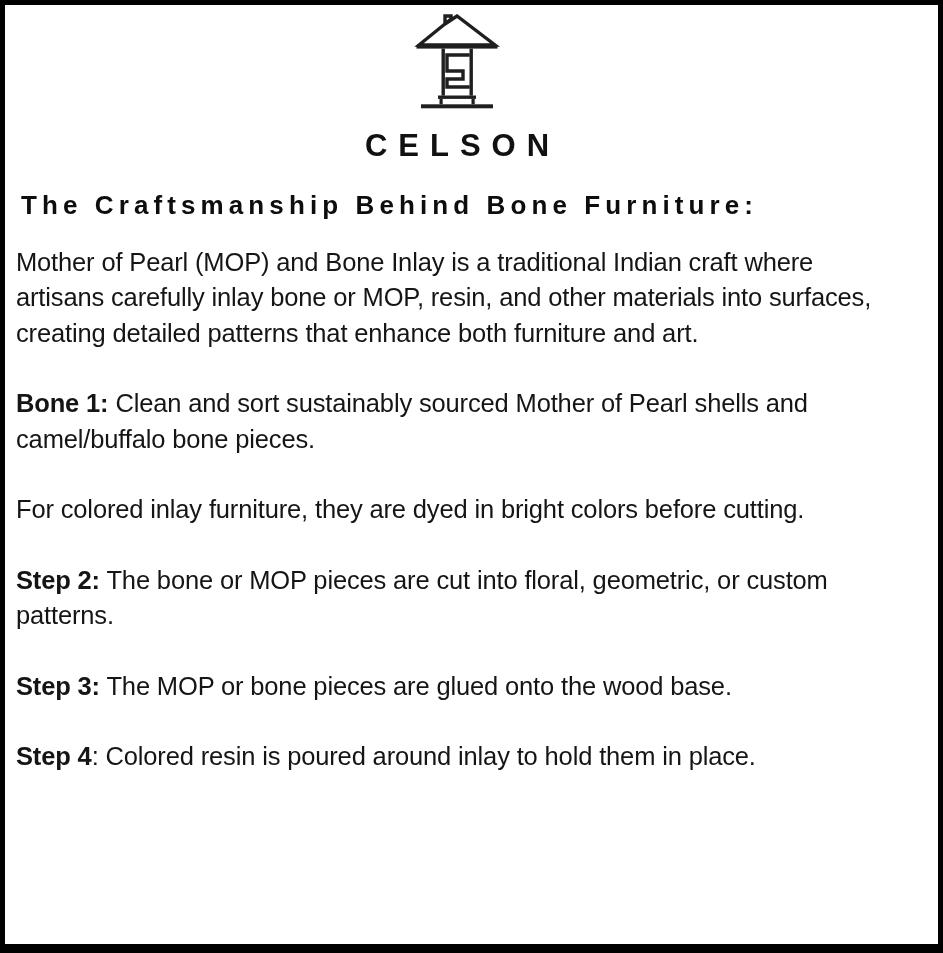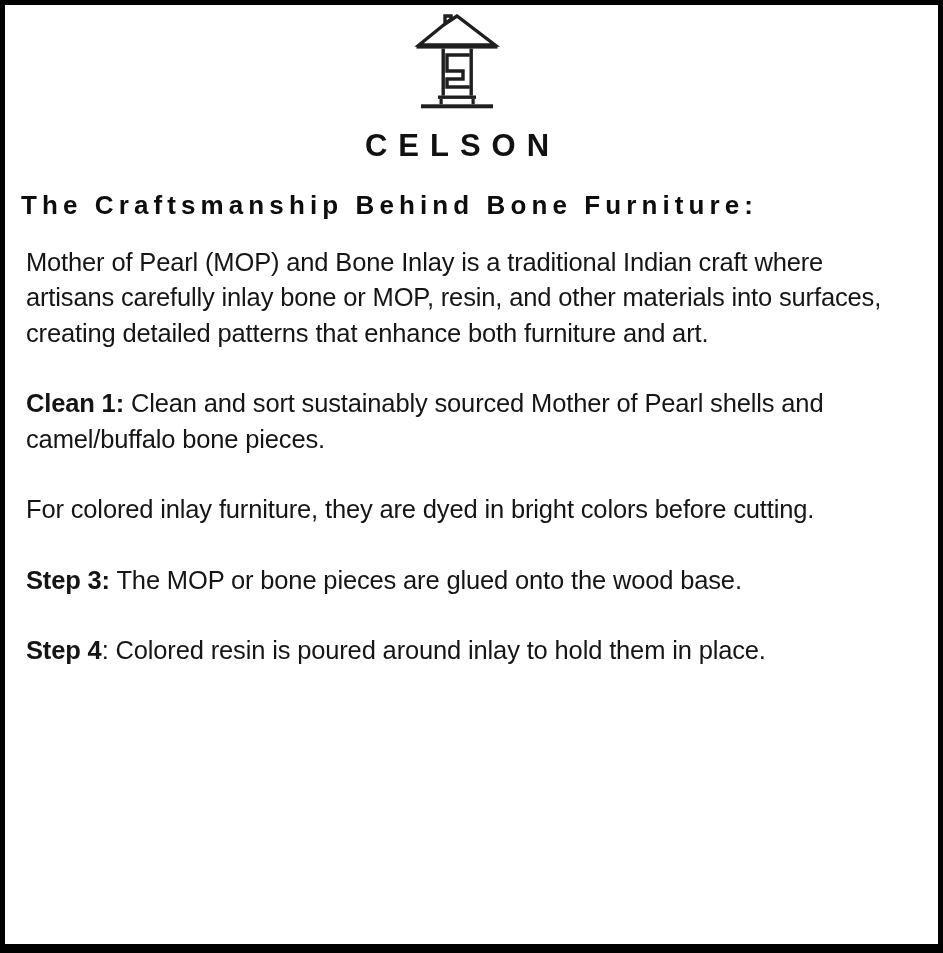--- a/index.html
+++ b/index.html
@@ -62,21 +62,21 @@
     font-weight: bold;
     letter-spacing: 5.1px;
     color: #0d0d0d;
     line-height: 1.15;
     white-space: nowrap;
   }
 
   
   .body-copy {
     margin-top: 24px;
-    margin-left: 10px;
+    margin-left: 0;
   }
   .para {
     font-family: "Liberation Sans", sans-serif;
     font-size: 25.5px;
     line-height: 35.5px;
     color: #151515;
     margin: 0 0 35px 0;
     max-width: 885px;
     letter-spacing: -0.15px;
   }
@@ -113,27 +113,30 @@
 
     <h1 class="headline">The Craftsmanship Behind Bone Furniture:</h1>
 
     <div class="body-copy">
 
       <p class="para">
         <span>Mother of Pearl (MOP) and Bone Inlay is a traditional Indian craft where artisans carefully inlay bone or MOP, resin, and other materials into surfaces, creating detailed patterns that enhance both furniture and art.</span>
       </p>
 
       <p class="para">
-        <b>Clean 1:</b><span> Clean and sort sustainably sourced Mother of Pearl shells and camel/buffalo bone pieces.</span>
+        <b>Bone 1:</b><span> Clean and sort sustainably sourced Mother of Pearl shells and camel/buffalo bone pieces.</span>
       </p>
 
       <p class="para">
         <span>For colored inlay furniture, they are dyed in bright colors before cutting.</span>
       </p>
 
+      <p class="para">
+        <b>Step 2:</b><span> The bone or MOP pieces are cut into floral, geometric, or custom patterns.</span>
+      </p>
 
       <p class="para">
         <b>Step 3:</b><span> The MOP or bone pieces are glued onto the wood base.</span>
       </p>
 
       <p class="para">
         <b>Step 4</b><span>: Colored resin is poured around inlay to hold them in place.</span>
       </p>
 
 

